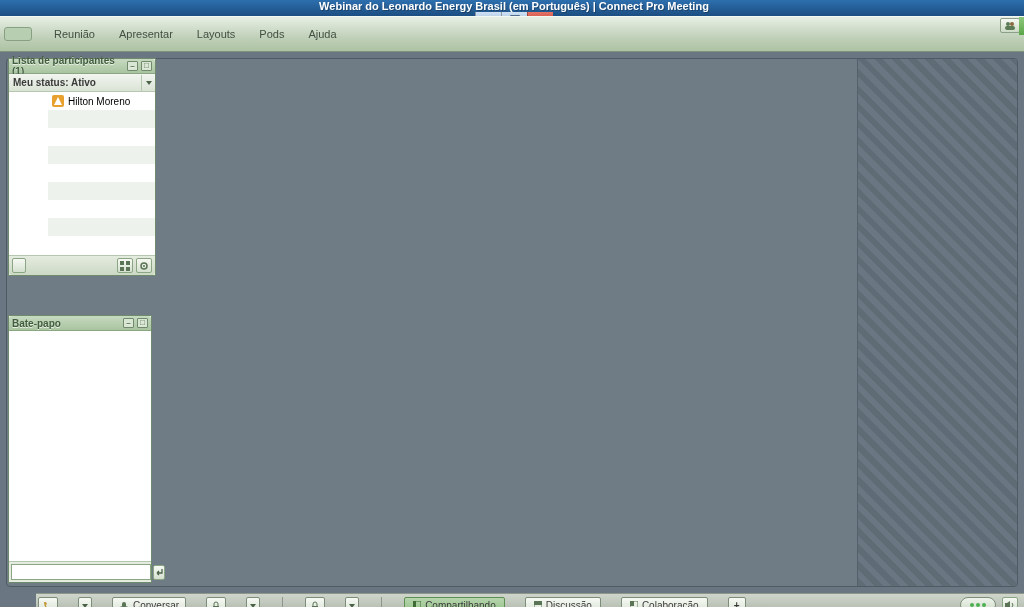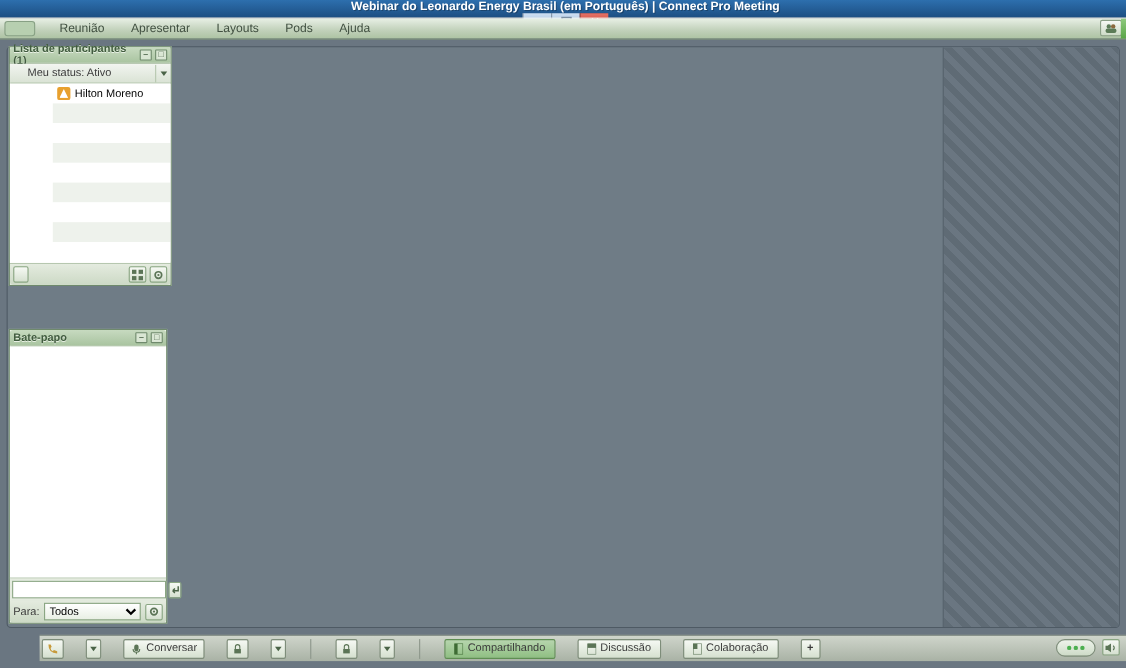--- a/index.html
+++ b/index.html
@@ -18,21 +18,21 @@
   .titlebar .title { flex: 1; text-shadow: 1px 1px 0 rgba(0,0,0,0.25);}
   .winbtns { display: flex; height: 16px; }
   .winbtn { width: 26px; height: 16px; border-left: 1px solid rgba(0,0,0,0.3); display:flex; align-items:center; justify-content:center; }
   .winbtn.min { background: linear-gradient(#cfe0f3,#8eafd1); }
   .winbtn.max { background: linear-gradient(#cfe0f3,#8eafd1); }
   .winbtn.close { background: linear-gradient(#e57368,#b92b1f); }
   .winbtn svg { width: 10px; height: 10px; }
 
   
   .menubar {
-    height: 20px;
+    height: 36px;
     background: linear-gradient(to bottom, #e7efe4 0%, #c0d0b9 60%, #adc3a3 100%);
     border-top: 1px solid #f4f8f2;
     border-bottom: 1px solid #7e947a;
     display:flex; align-items:center; font-size: 11px; color:#415041;
     padding-left: 4px;
     position: relative;
   }
   .menubar .logo { width: 28px; height:14px; background:#b7cfb0; border:1px solid #87a084; border-radius:3px; margin-right:10px;}
   .menubar .menuitem { padding: 0 12px; cursor: default; }
   .menubar .right { position:absolute; right:4px; top:1px; display:flex; gap:2px;}
@@ -82,21 +82,21 @@
   }
   .pod-title .ctrls { display:flex; gap:3px;}
   .pod-title .pbtn { width:11px; height:10px; border:1px solid #6f8a6c; background:#d9e6d3; border-radius:1px; display:flex;align-items:center;justify-content:center; font-size:8px; line-height:1; color:#4a6347;}
 
   
   .pod.participants { left: 8px; top: 6px; width: 148px; height: 218px; }
   .statusrow {
     height: 18px; background: linear-gradient(#f2f5f0,#dae3d5);
     border-bottom:1px solid #b6c7af;
     display:flex; align-items:center; justify-content:space-between;
-    font-size:10px; font-weight:normal; color:#3b3b3b; padding-left:16px;
+    font-size:10px; font-weight:bold; color:#3b3b3b; padding-left:4px;
   }
   .statusrow .drop { width:14px; height:16px; border-left:1px solid #b6c7af; display:flex;align-items:center;justify-content:center;}
   .plist { flex:1; background:#fff; overflow:auto; font-size:10px; }
   .plist .row { height:18px; display:flex; align-items:center; padding-left:4px; gap:4px;margin-left:39px;}
   .plist .row:nth-child(odd){ background:#ffffff;}
   .plist .row:nth-child(even){ background:#eef2ec;}
   .plist .hosticon { width:12px;height:12px; background:#e8a02e; border-radius:2px; position:relative;}
   .plist .hosticon::after{content:""; position:absolute; inset:2px; background:#fff; clip-path: polygon(50% 0,100% 100%,0 100%);}
   .podfooter {
     height: 20px; background: linear-gradient(#e4ebdf,#ccd9c5);
@@ -251,32 +251,20 @@
     </div>
     <div class="chatarea"></div>
     <div class="chatinputrow">
       <input class="chatinput" value="" style="">
       <div class="footbtn">
         <svg width="10" height="9" viewBox="0 0 10 9">
             <path d="M8 1 V5 H3 M3 5 L5 3 M3 5 L5 7" fill="none" stroke="#4a6347" stroke-width="1.3"></path>
           </svg>
       </div>
     </div>
-    <div class="chatto">
-      <span class="lbl">Para:</span>
-      <select>
-        <option>Todos</option>
-      </select>
-      <div class="footbtn">
-        <svg width="10" height="10" viewBox="0 0 10 10">
-            <circle cx="5" cy="5" r="3" fill="none" stroke="#5b7456" stroke-width="1.5"></circle>
-            <circle cx="5" cy="5" r="1" fill="#5b7456"></circle>
-          </svg>
-      </div>
-    </div>
   </div>
 
 </div>
 
 <div class="bottombar">
   <div class="bbtn iconOnly">
     <svg width="12" height="12" viewBox="0 0 12 12">
         <path d="M2 2 Q2 10 10 10 L10 8 L7 7 L6 8 Q4 7 4 5 L5 4 L4 2 Z" fill="#c79a3b"></path>
       </svg>
   </div>

